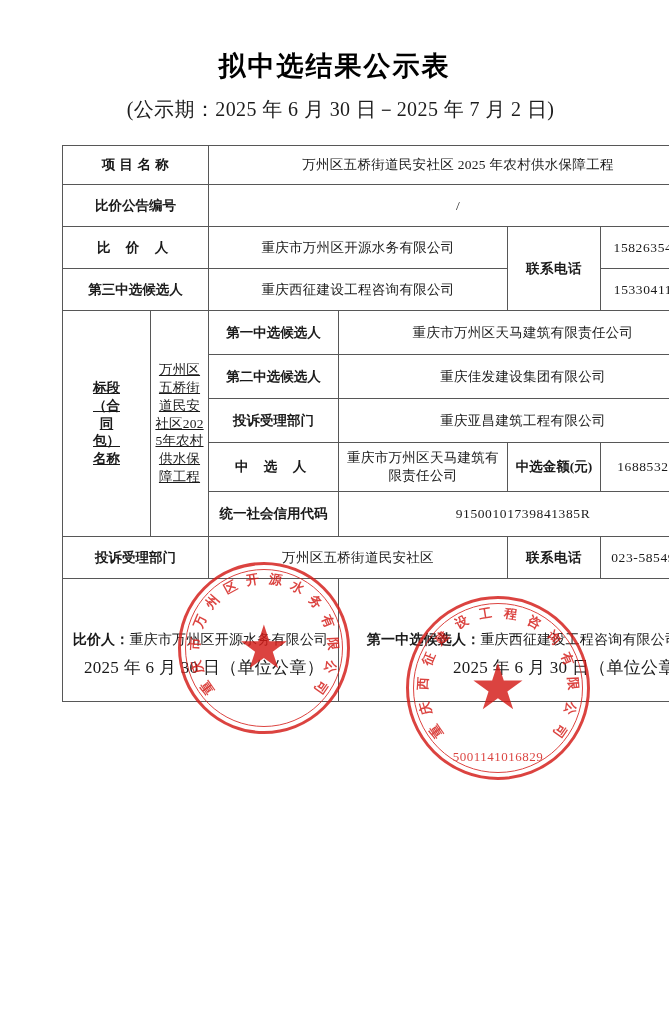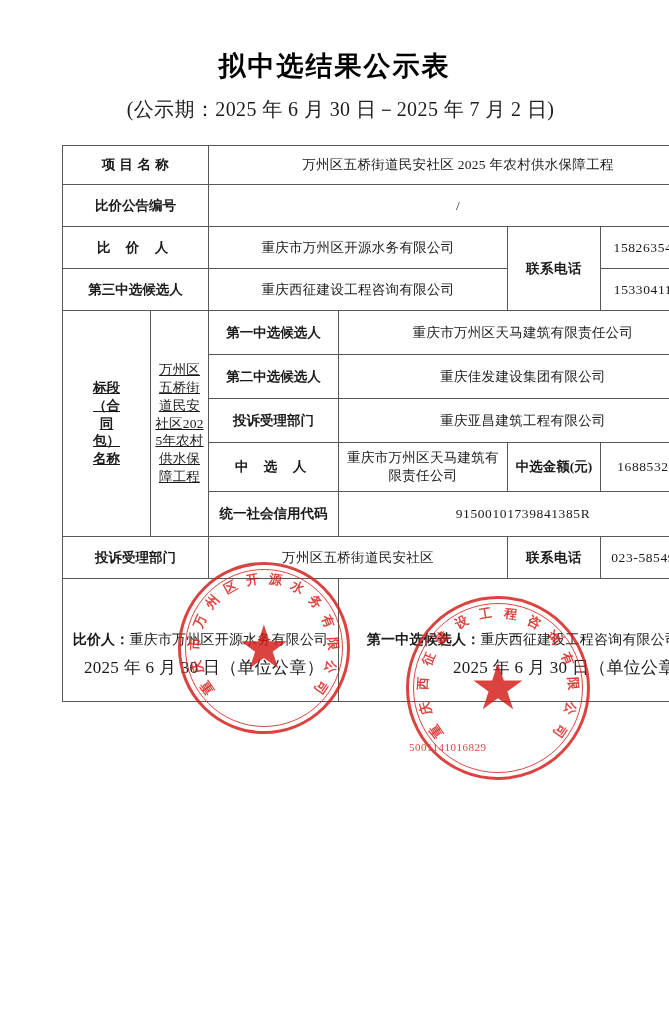--- a/index.html
+++ b/index.html
@@ -164,24 +164,24 @@
     top: 50%;
     font-size: 13px;
     font-weight: bold;
     color: #d41b17;
     transform-origin: 0 0;
     white-space: nowrap;
   }
   .seal-bottom-code {
     position: absolute;
     left: 0;
-    bottom: 24px;
+    bottom: 12px;
     width: 100%;
-    text-align: left;
-    font-size: 11px;
+    text-align: center;
+    font-size: 13px;
     color: #d41b17;
     letter-spacing: 0.5px;
   }
 
   #seal-left  { left: 178px; top: 562px; width: 166px; height: 166px; }
   #seal-right { left: 406px; top: 596px; width: 178px; height: 178px; }
   #seal-left .seal-star  { font-size: 60px; }
   #seal-right .seal-star { font-size: 64px; }
 </style>
 </head>

